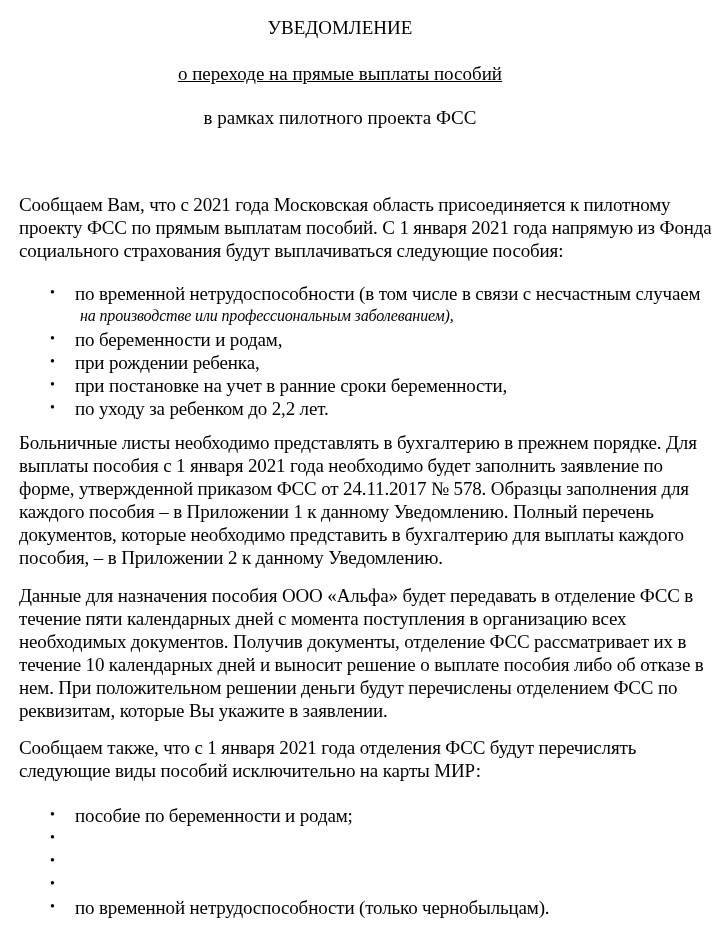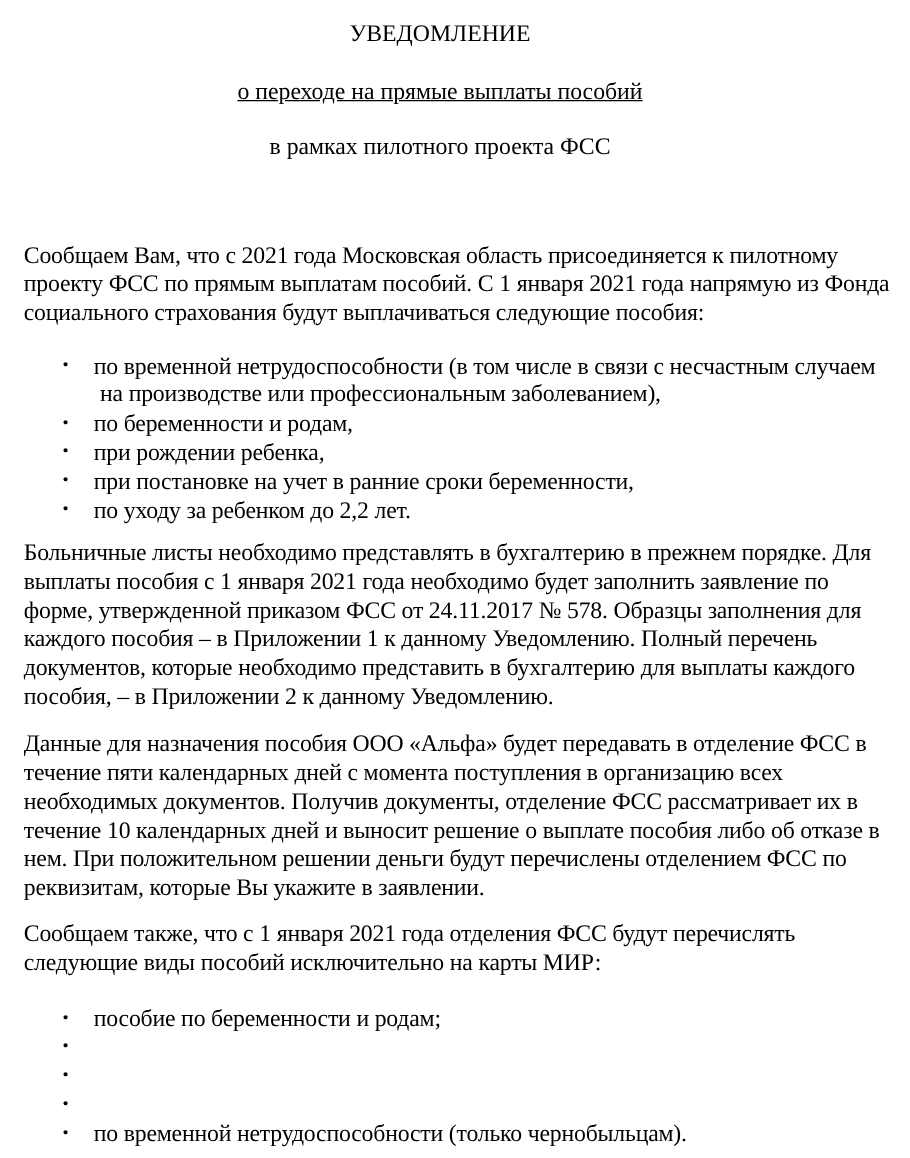--- a/index.html
+++ b/index.html
@@ -3,37 +3,37 @@
 <meta charset="utf-8">
 <style>
   html, body { margin: 0; padding: 0; background: #ffffff; }
   body {
     width: 728px; height: 926px; overflow: hidden; position: relative;
     font-family: "Liberation Serif", "DejaVu Serif", serif;
     color: #000000;
     font-size: 19px;
   }
   .title-line {
-    position: absolute; left: 16px; width: 672px; text-align: center;
+    position: absolute; left: 4px; width: 672px; text-align: center;
     font-size: 19px; line-height: 22px; white-space: nowrap;
   }
   .para {
     position: absolute; left: 19px; width: 712px;
   }
   .line {
     display: block; height: 23px; line-height: 23px; white-space: nowrap;
     font-size: 19px; letter-spacing: -0.15px;
   }
   .list { position: absolute; left: 0; width: 728px; }
   .li { position: relative; height: 23px; line-height: 23px; white-space: nowrap; }
   .bullet {
     position: absolute; left: 50px; top: 0; font-size: 14px; line-height: 23px;
   }
   .li-text { position: absolute; left: 75px; top: 1px; font-size: 19px; letter-spacing: -0.15px; }
-  .li-cont { position: absolute; left: 80px; top: 0; font-size: 19px; letter-spacing: -0.15px; }
+  .li-cont { position: absolute; left: 80px; top: 0; font-size: 16px; letter-spacing: -0.15px; font-style: italic; }
 </style>
 </head>
 <body>
 
 <div class="title-line" style="top:17px;">УВЕДОМЛЕНИЕ</div>
 <div class="title-line" style="top:63px;text-decoration:underline;">о переходе на прямые выплаты пособий</div>
 <div class="title-line" style="top:107px;font-family:Liberation Serif, serif;">в рамках пилотного проекта ФСС</div>
 
 <div class="para" style="top:193px;">
   <span class="line">Сообщаем Вам, что с 2021 года Московская область присоединяется к пилотному</span>

